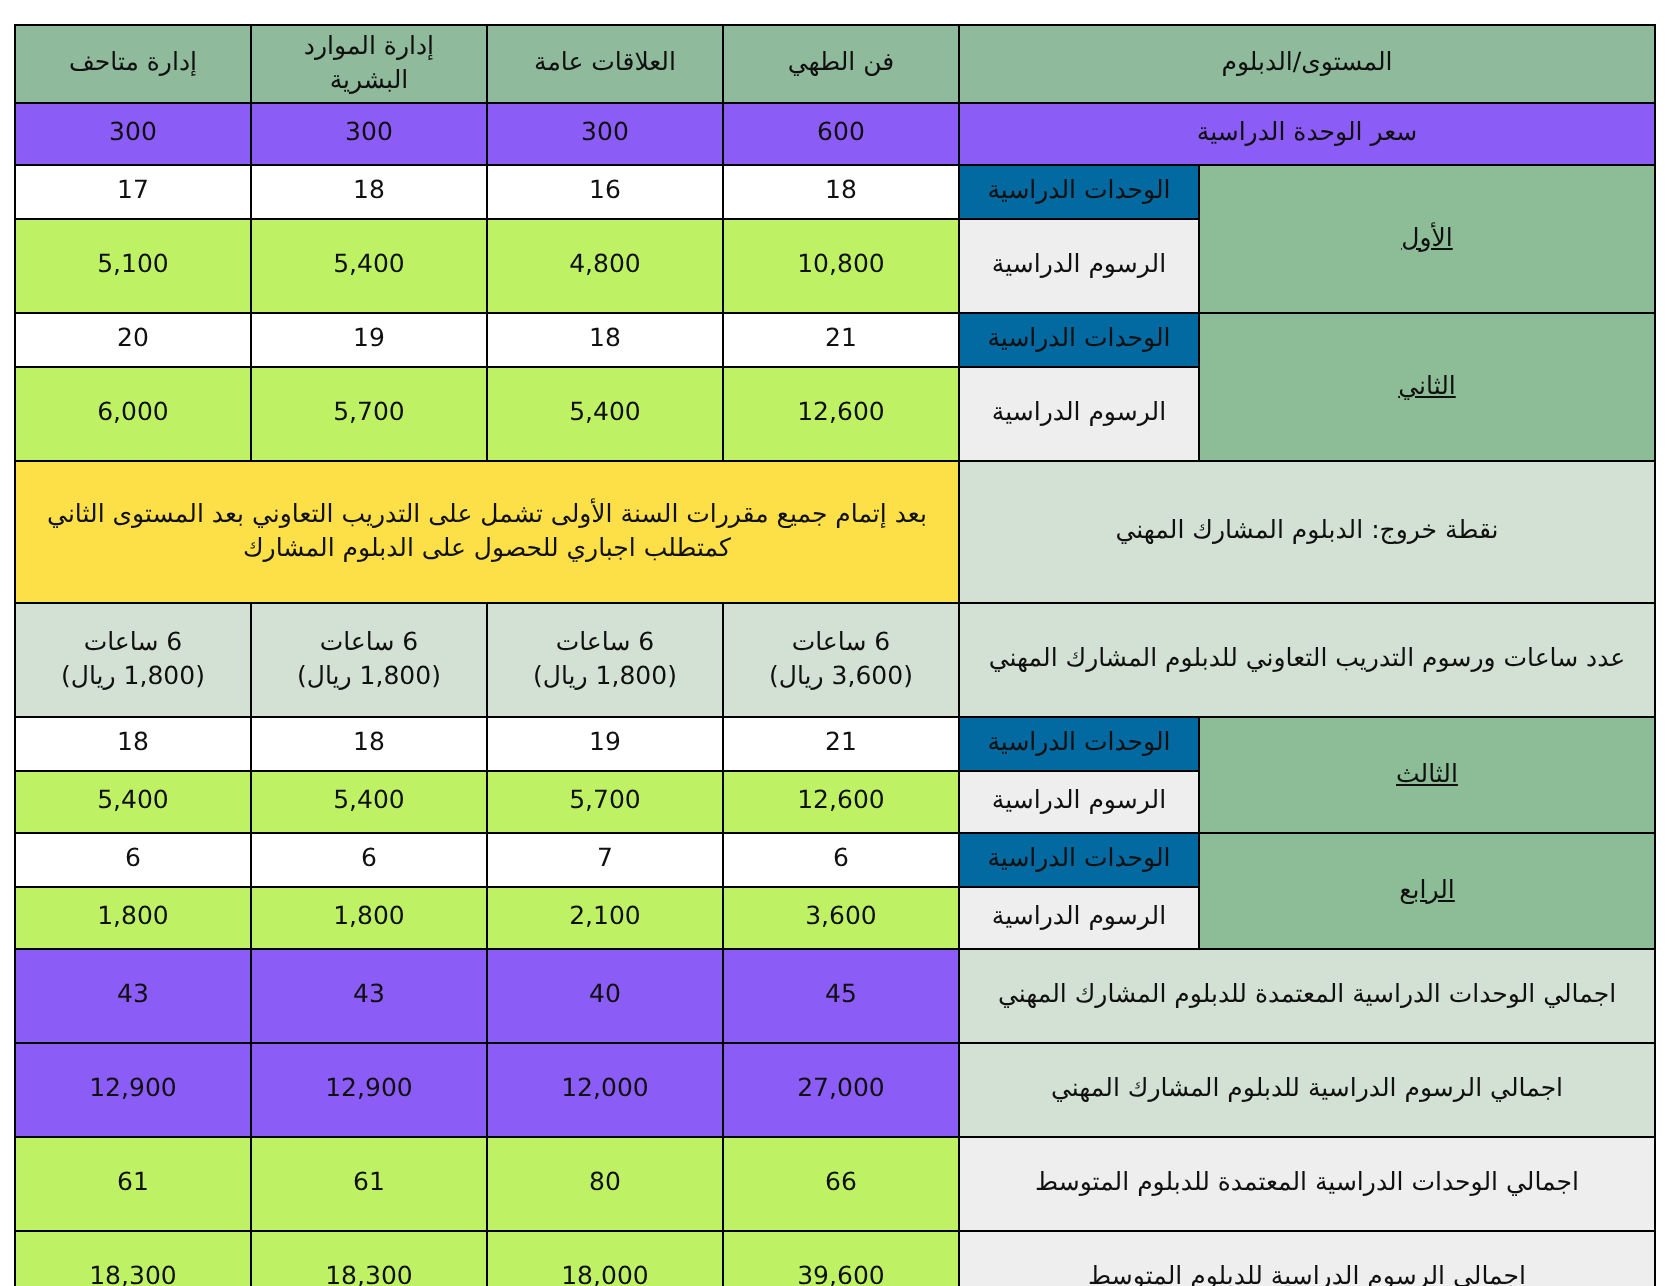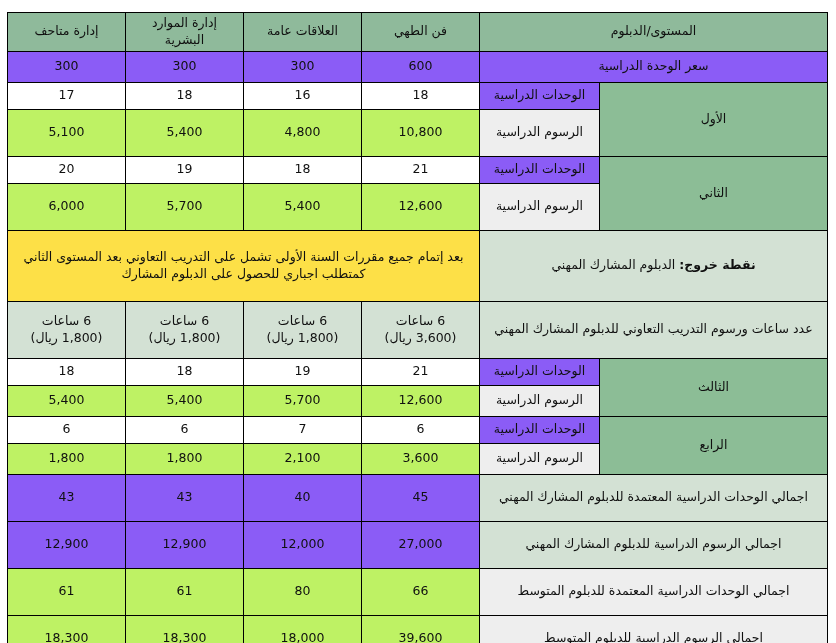--- a/index.html
+++ b/index.html
@@ -40,29 +40,29 @@
   }
 
   
   col.c-label     { width: 228px; }
   col.c-sublabel  { width: 120px; }
   col.c-prog      { width: 118px; }
 
   
   .hdr        { background: #8fba9b; font-weight: bold; font-size: 13px; }
   .palebold   { background: #8b5cf6; font-weight: bold; }
-  .lvl        { background: #8cbd96; font-weight: bold; font-size: 13.5px; }
+  .lvl        { background: #8cbd96; font-weight: bold; font-size: 13.5px; text-decoration: underline; }
   .white      { background: #ffffff; font-weight: bold; }
   .grey       { background: #bef264; font-weight: bold; }
-  .white-lbl  { background: #8b5cf6; font-weight: normal; }
+  .white-lbl  { background: #0369a1; font-weight: normal; }
   .grey-lbl   { background: #eeeeee; font-weight: normal; }
   .note       { background: #fde047; font-weight: normal; line-height: 1.9; font-size: 12.5px; }
   .note-right { background: #d3e1d4; font-weight: normal; font-size: 12.5px; }
   .unitcell   { background: #d3e1d4; font-weight: bold; line-height: 1.6; font-size: 12.5px; }
-  .b          { font-weight: bold; }
+  .b          { font-weight: normal; }
 
   .r-sm td  { height: 22px; }
   .r-md td  { height: 26px; }
   .r-lg td  { height: 30px; }
   .r-xl td  { height: 42px; }
   .r-note td{ height: 66px; }
   .r-hours td{ height: 52px; }
 </style>
 </head>
 <body>

